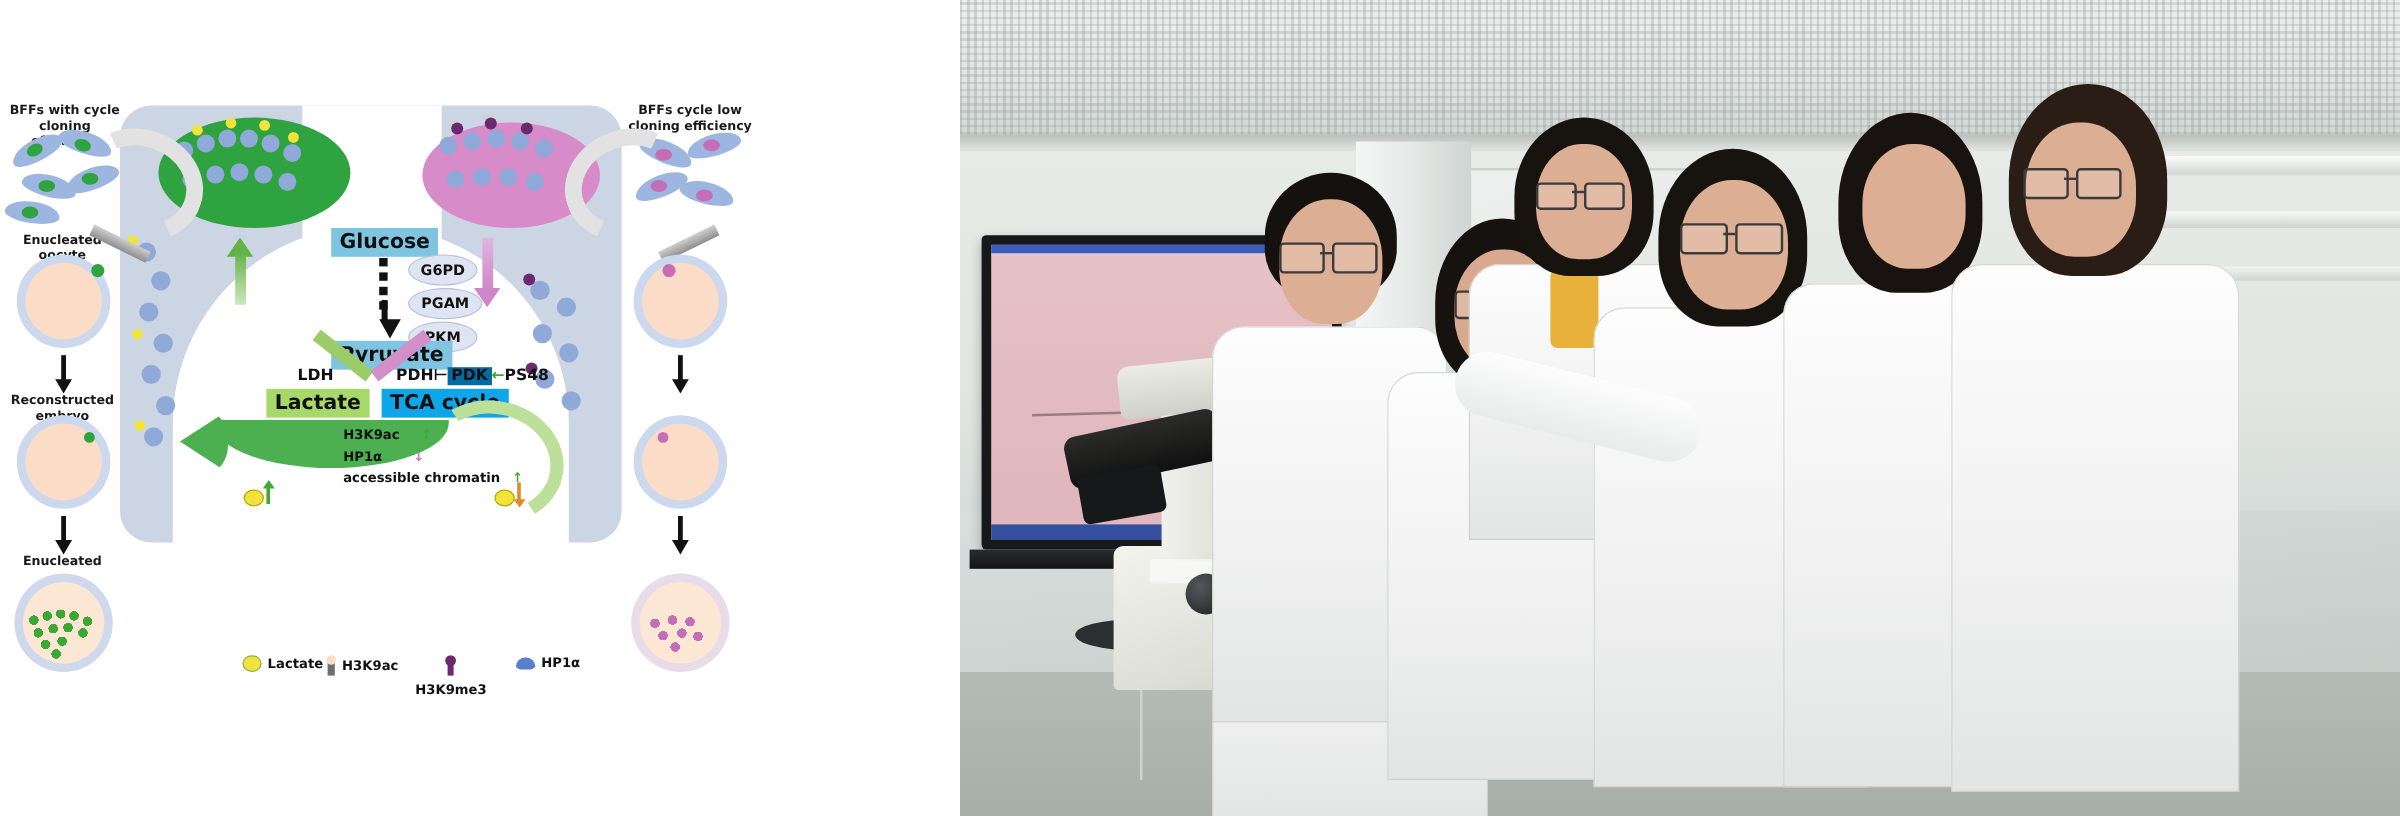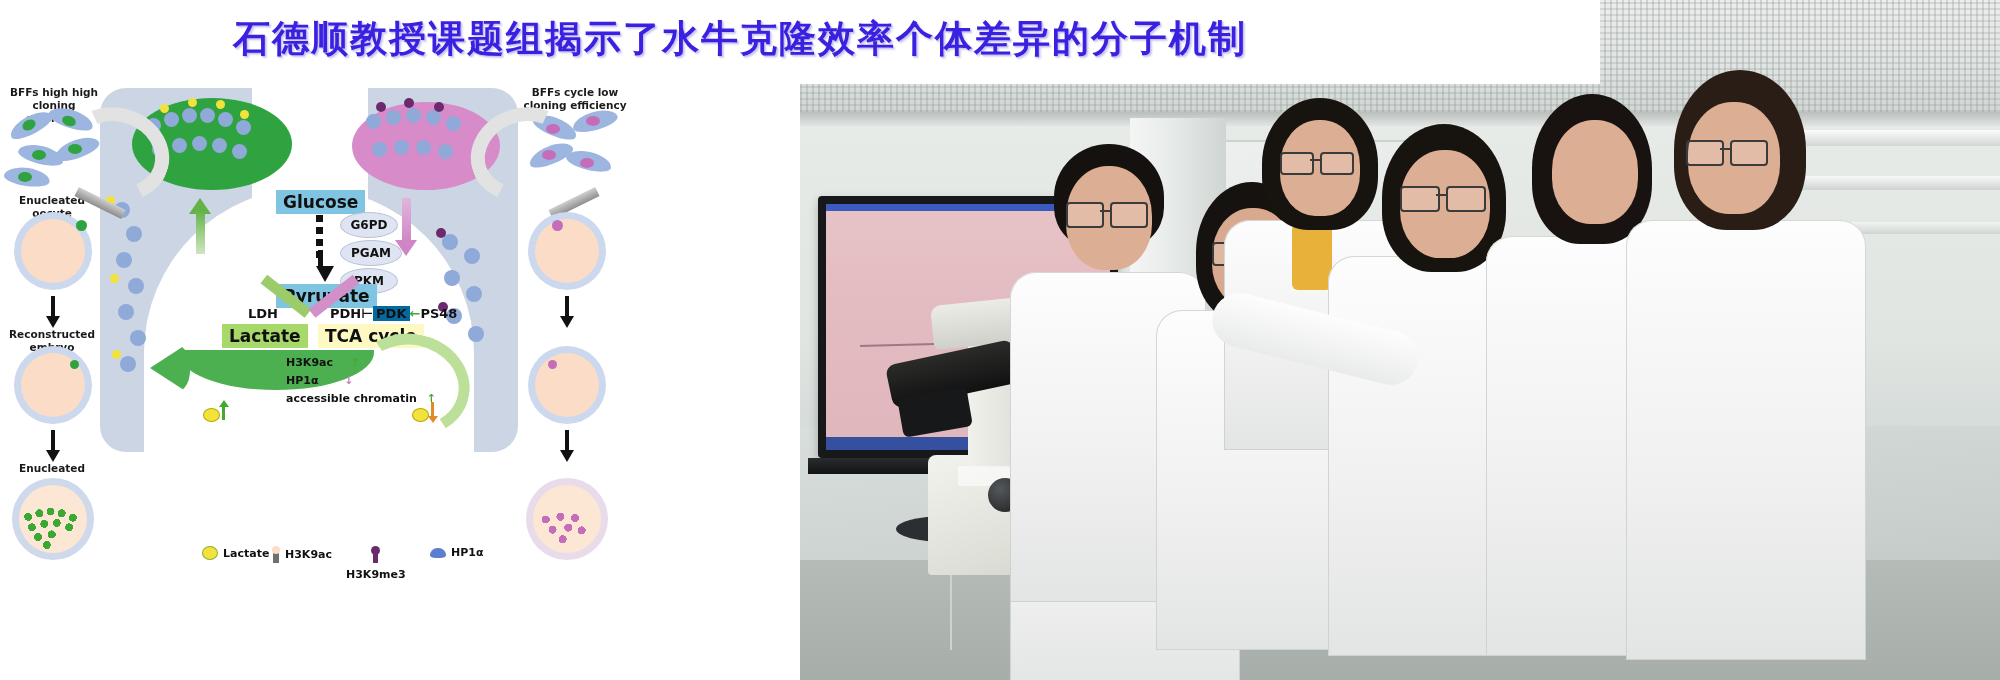--- a/index.html
+++ b/index.html
@@ -86,21 +86,21 @@
   .nuc{position:absolute;border-radius:50%;}
   .cellL{position:absolute;width:46px;height:18px;background:#9db6e0;
          border-radius:50% 50% 50% 50%/60% 60% 40% 40%;}
   .chip{position:absolute;border-radius:50%;}
 
   .tagbox{position:absolute;font-family:"DejaVu Sans","Liberation Sans",sans-serif;
      font-weight:700;color:#101010;text-align:left;white-space:nowrap;}
   #t-glucose{left:276px;top:106px;padding:2px 7px;background:#7fc4e0;font-size:17px;}
   #t-pyruvate{left:276px;top:200px;padding:2px 7px;background:#7fc4e0;font-size:17px;}
   #t-lactate{left:222px;top:240px;padding:2px 7px;background:#a6d86a;font-size:17px;}
-  #t-tca{left:318px;top:240px;padding:2px 7px;background:#fef9c3;font-size:17px;}
+  #t-tca{left:318px;top:240px;padding:2px 7px;background:#0ea5e9;font-size:17px;}
 
   .enz{position:absolute;background:#dfe4f2;border:1px solid #b9c2d8;border-radius:50%;
     font-family:"DejaVu Sans","Liberation Sans",sans-serif;font-weight:700;font-size:12px;
     color:#111;display:flex;align-items:center;justify-content:center;}
 
   .dash{position:absolute;width:7px;height:7px;background:#111;}
   #downarrow{left:316px;top:182px;width:0;height:0;border-left:9px solid transparent;
      border-right:9px solid transparent;border-top:16px solid #111;}
   #downstem{left:318px;top:166px;width:5px;height:18px;background:#111;}
   #uparrow-green{left:196px;top:126px;width:9px;height:44px;
@@ -233,24 +233,20 @@
     <div class="person" style="left:884px;top:78px;">
       <div class="coat" style="left:-58px;top:142px;width:240px;height:440px;"></div>
       <div class="hair" style="left:-10px;top:-8px;width:132px;height:160px;background:#2a1d16;"></div>
       <div class="head skin" style="left:4px;top:24px;width:92px;height:112px;"></div>
       <div class="glasses" style="left:2px;top:62px;width:34px;height:22px;"></div>
       <div class="glasses" style="left:46px;top:62px;width:34px;height:22px;"></div>
       <div class="glbridge" style="left:36px;top:70px;width:10px;"></div>
     </div>
   </div>
 
-  <div id="banner">
-    <div id="title">石德顺教授课题组揭示了水牛克隆效率个体差异的分子机制</div>
-    <div id="banner-fade"></div>
-  </div>
 
   <div id="diagram">
 
     <div class="d" id="panel"></div>
     <div class="d" id="panel-notch"></div>
     <div class="d" id="panel-cut"></div>
     <div class="d" id="blobL"></div>
     <div class="d" id="blobR"></div>
 
     <div class="d chip" style="left:146px;top:34px;width:15px;height:15px;background:#8fa9d8;"></div>
@@ -357,21 +353,21 @@
     </div>
 
     <div class="d chip" style="left:203px;top:324px;width:15px;height:12px;background:#f2e23c;border:1px solid #b8a800;"></div>
     <div class="d" style="left:222px;top:320px;width:3px;height:16px;background:#46a832;"></div>
     <div class="d" style="left:219px;top:316px;width:0;height:0;border-left:5px solid transparent;border-right:5px solid transparent;border-bottom:7px solid #46a832;"></div>
     <div class="d chip" style="left:412px;top:324px;width:15px;height:12px;background:#f2e23c;border:1px solid #b8a800;"></div>
     <div class="d" style="left:431px;top:318px;width:3px;height:16px;background:#e08a2a;"></div>
     <div class="d" style="left:428px;top:332px;width:0;height:0;border-left:5px solid transparent;border-right:5px solid transparent;border-top:7px solid #e08a2a;"></div>
 
     <div class="lbl" style="left:4px;top:2px;width:100px;font-size:10.5px;">
-      <div>BFFs high high</div>
+      <div>BFFs with cycle</div>
       <div>cloning efficiency</div>
     </div>
     <div class="d cellL" style="left:8px;top:32px;transform:rotate(-28deg);"></div>
     <div class="d nuc" style="left:22px;top:36px;width:14px;height:10px;background:#2ea33f;transform:rotate(-28deg);"></div>
     <div class="d cellL" style="left:48px;top:26px;transform:rotate(18deg);"></div>
     <div class="d nuc" style="left:62px;top:32px;width:14px;height:10px;background:#2ea33f;transform:rotate(18deg);"></div>
     <div class="d cellL" style="left:18px;top:62px;transform:rotate(14deg);"></div>
     <div class="d nuc" style="left:32px;top:66px;width:14px;height:10px;background:#2ea33f;"></div>
     <div class="d cellL" style="left:54px;top:56px;transform:rotate(-20deg);"></div>
     <div class="d nuc" style="left:68px;top:60px;width:14px;height:10px;background:#2ea33f;"></div>

